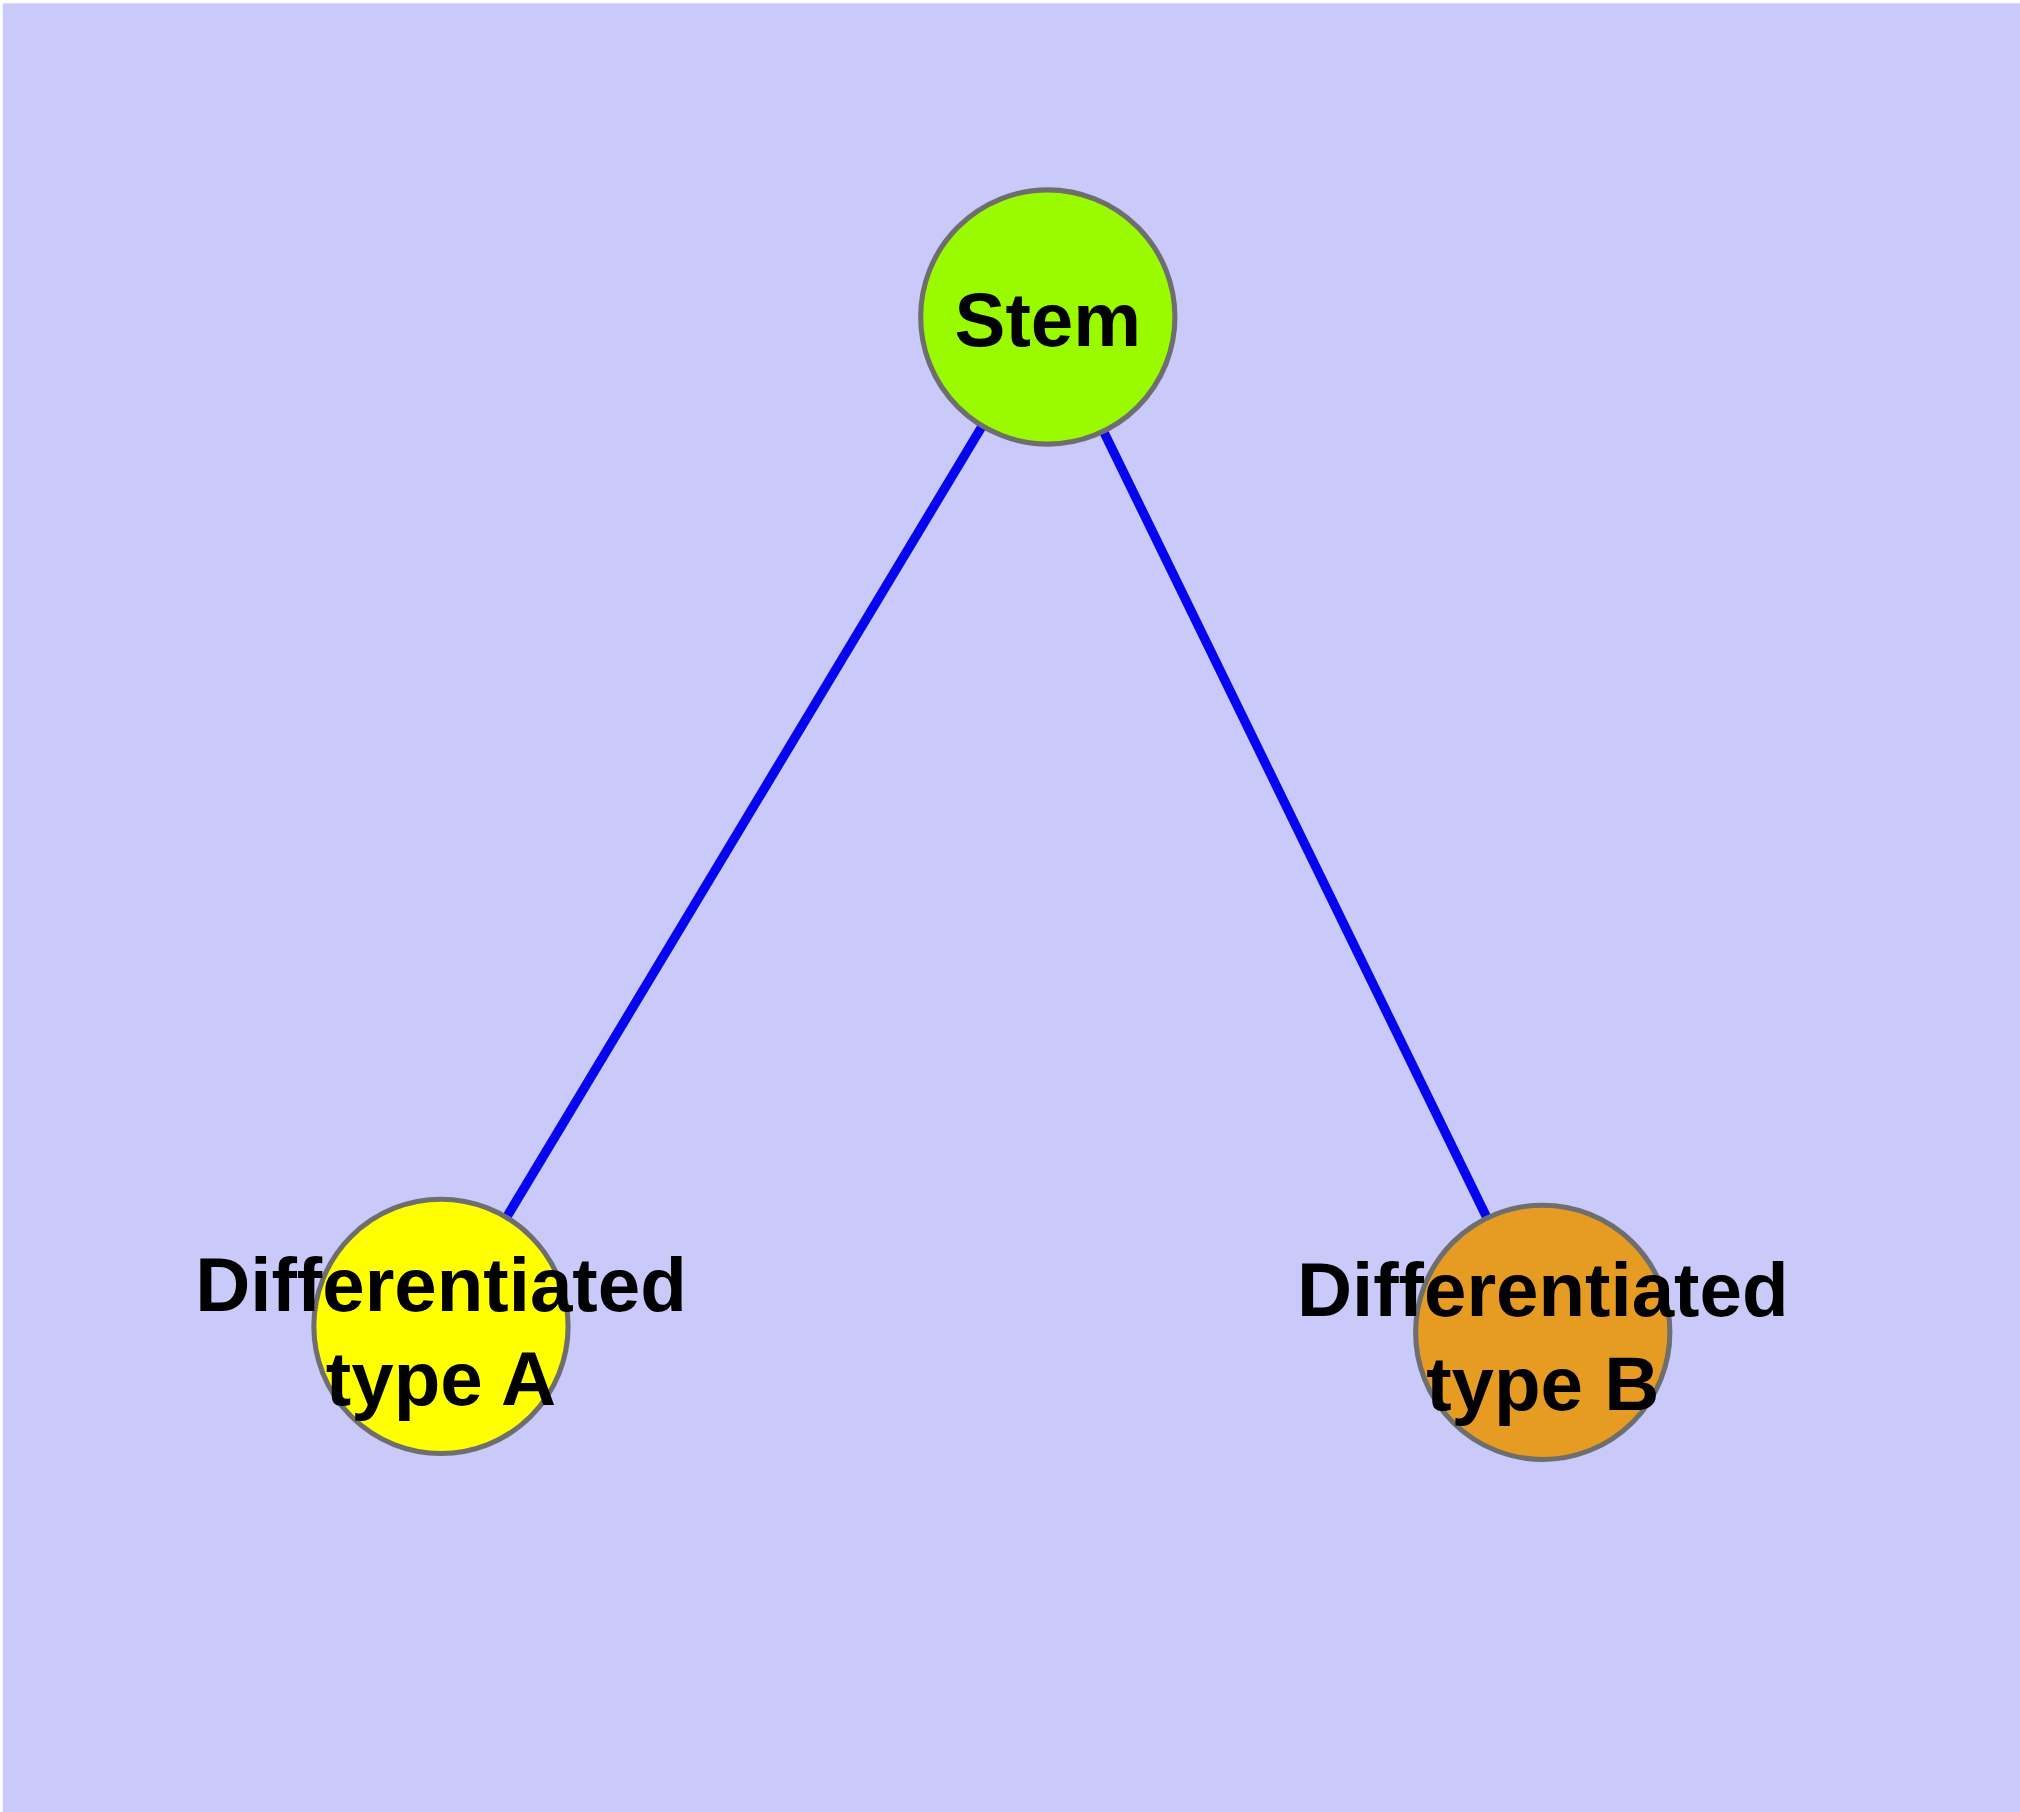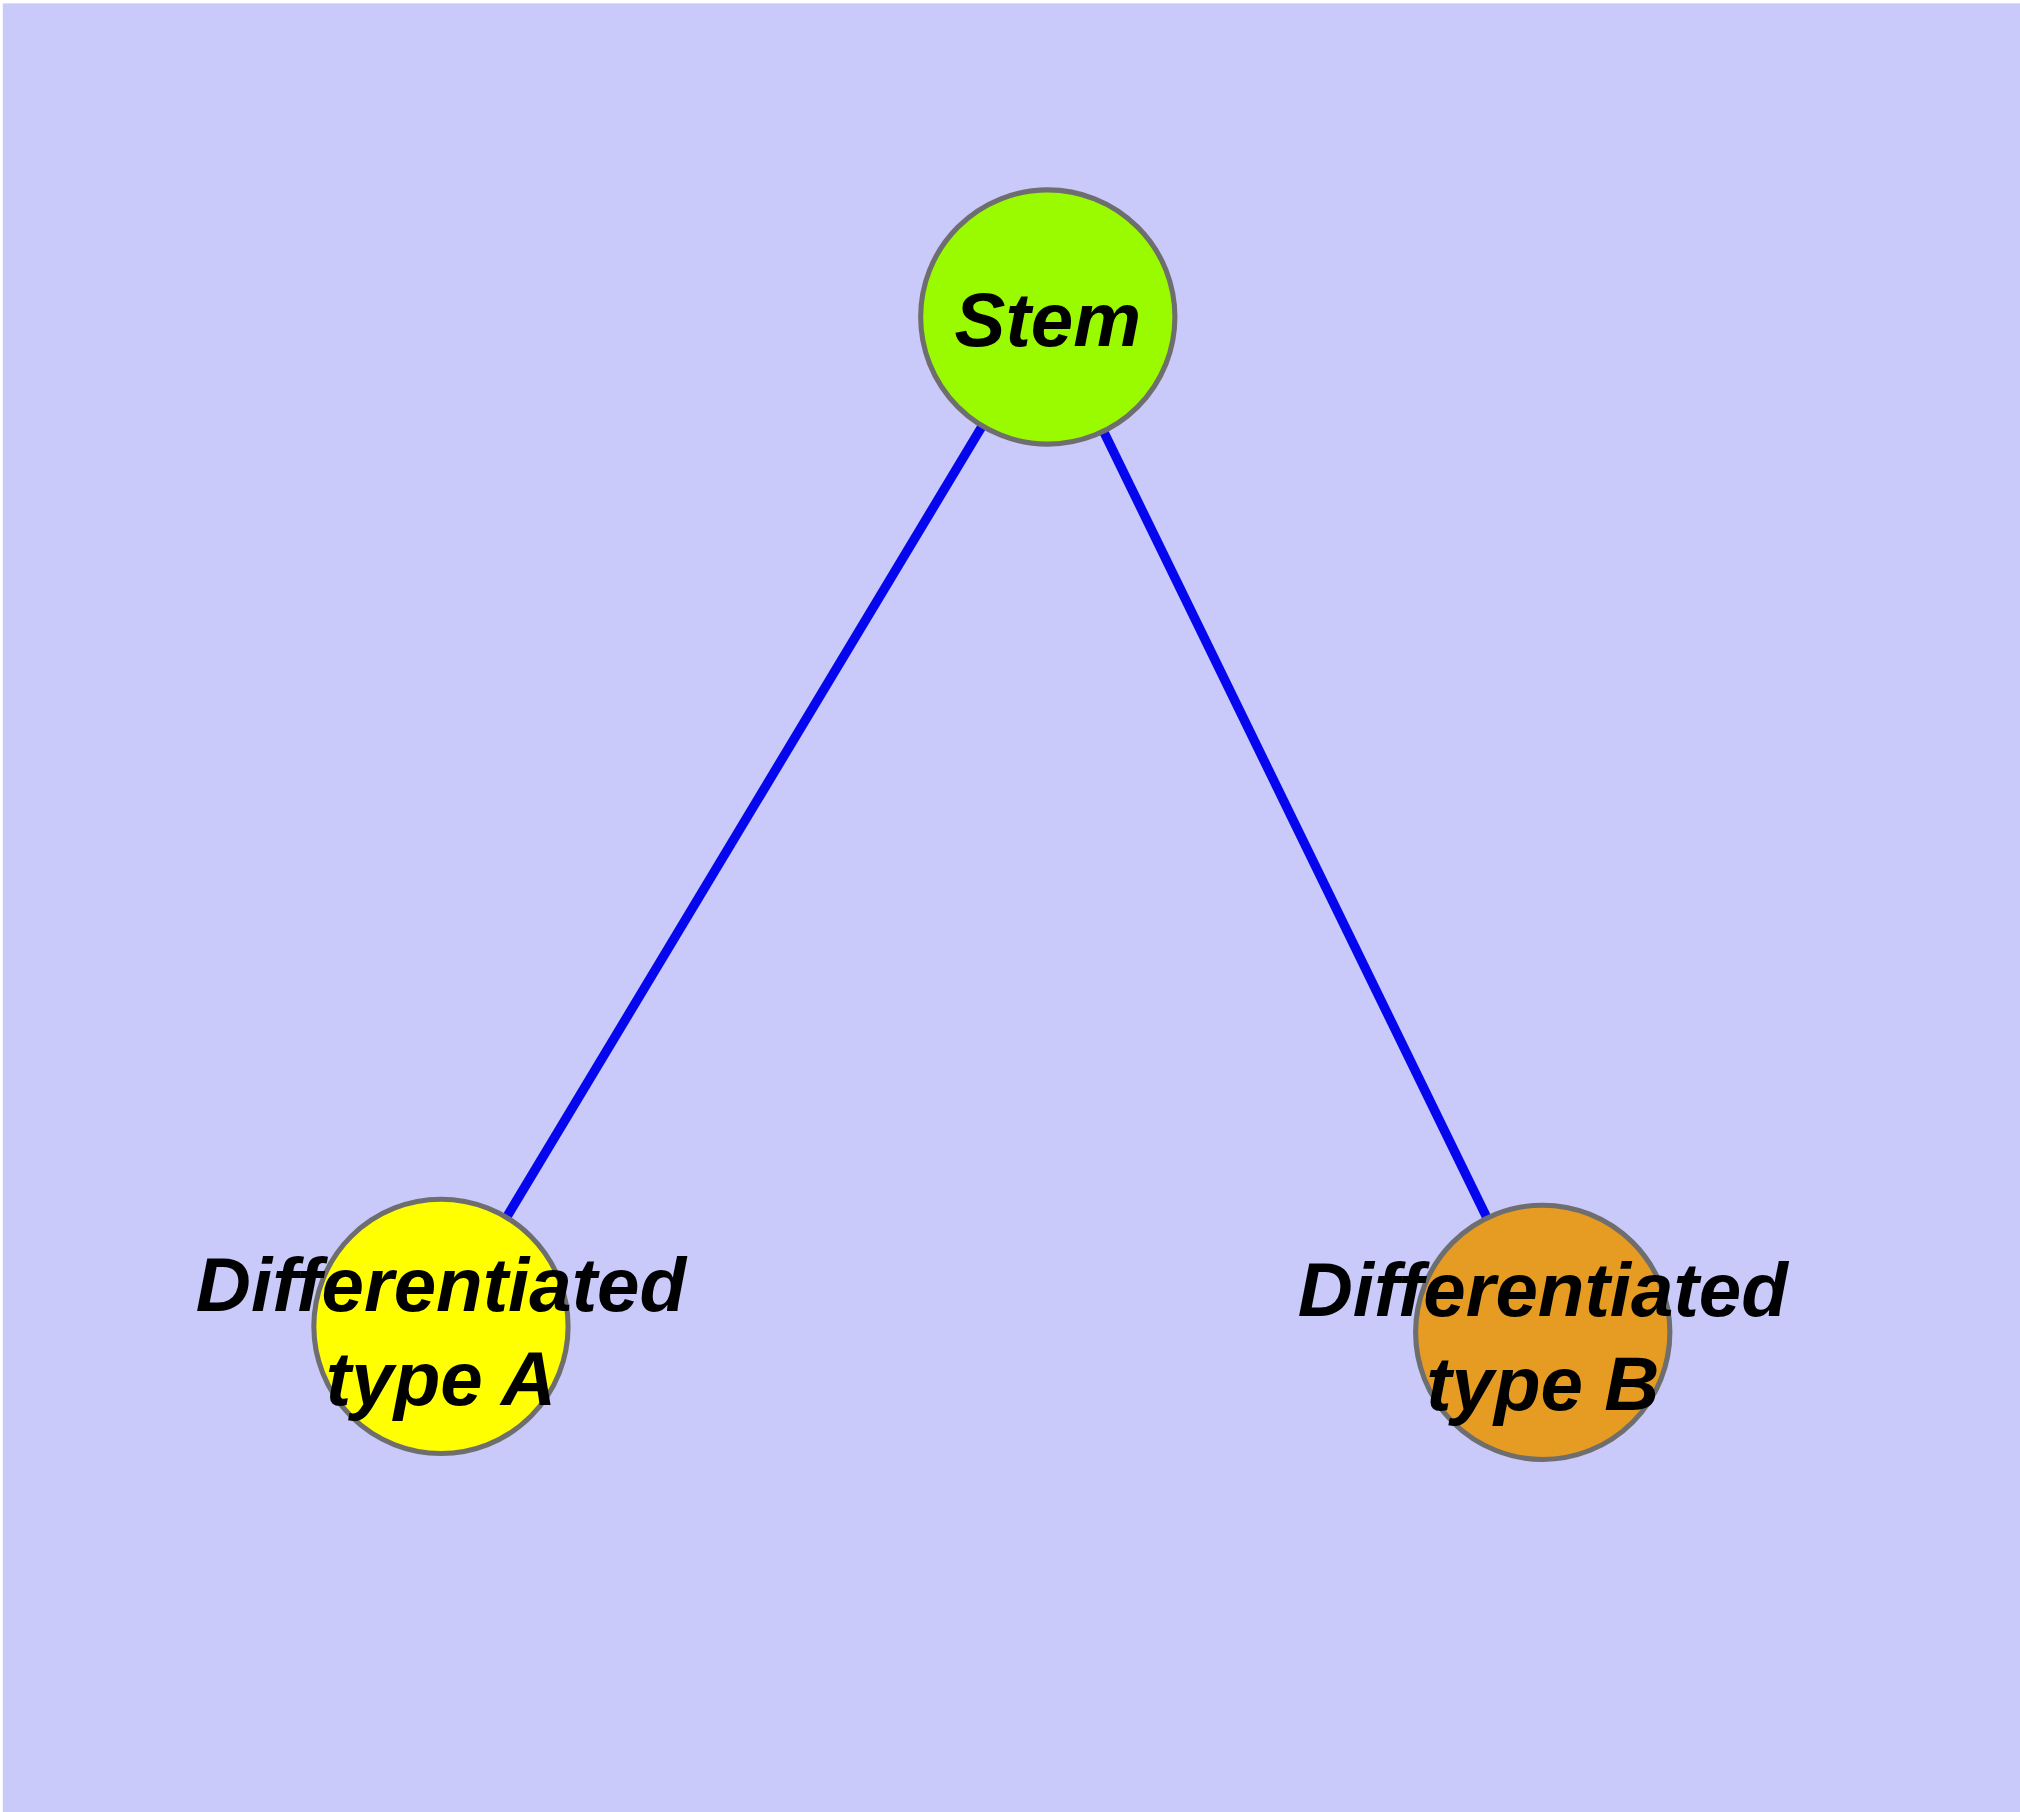--- a/index.html
+++ b/index.html
@@ -6,21 +6,20 @@
     margin: 0;
     padding: 0;
     background: #FFFFFF;
   }
   .stage {
     position: relative;
     width: 2021px;
     height: 1812px;
     background: #FFFFFF;
     overflow: hidden;
-    font-style: italic;
   }
   svg.diagram {
     display: block;
     width: 2021px;
     height: 1812px;
   }
   .edge {
     stroke-width: 11px;
     stroke-linecap: butt;
     fill: none;

